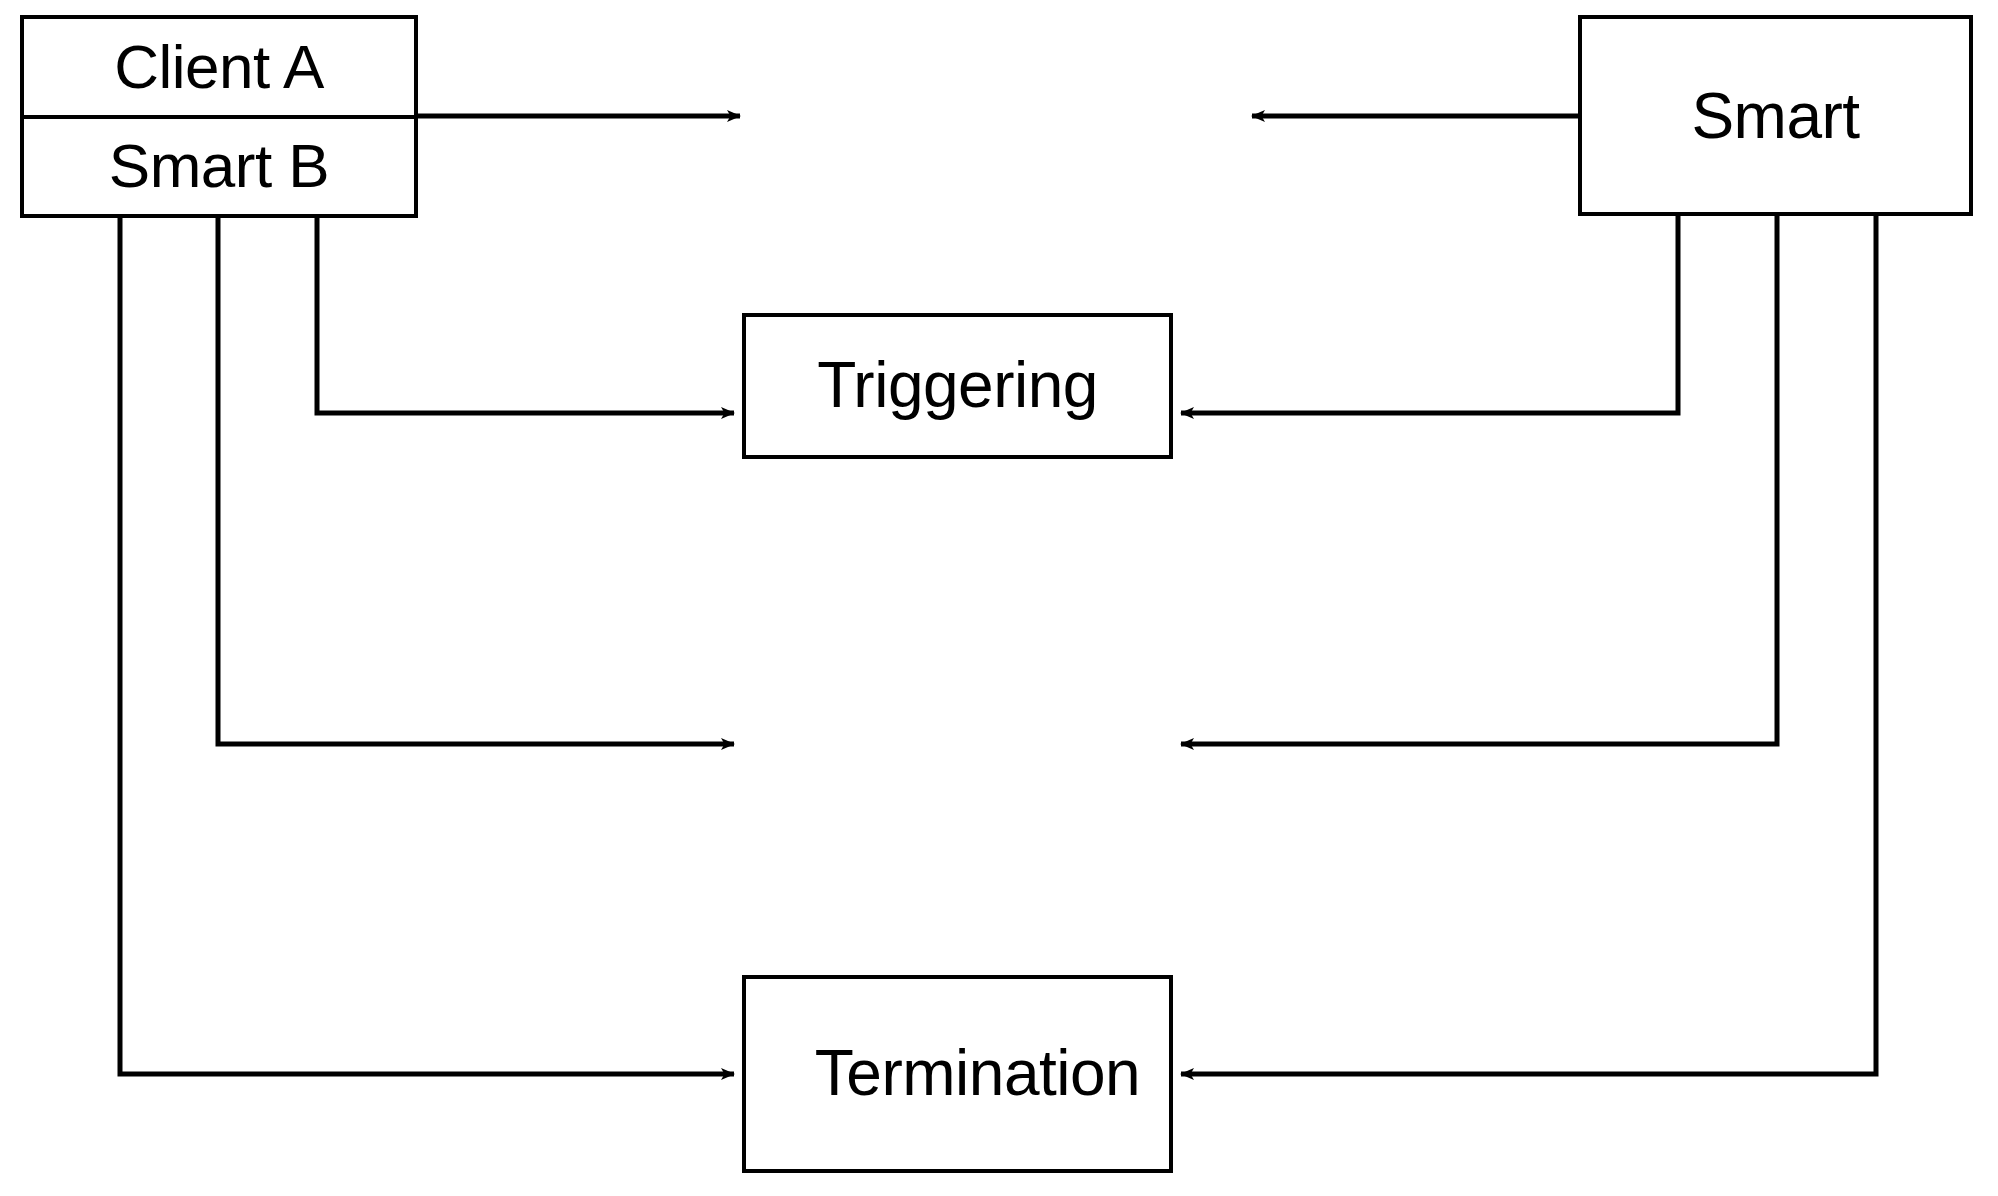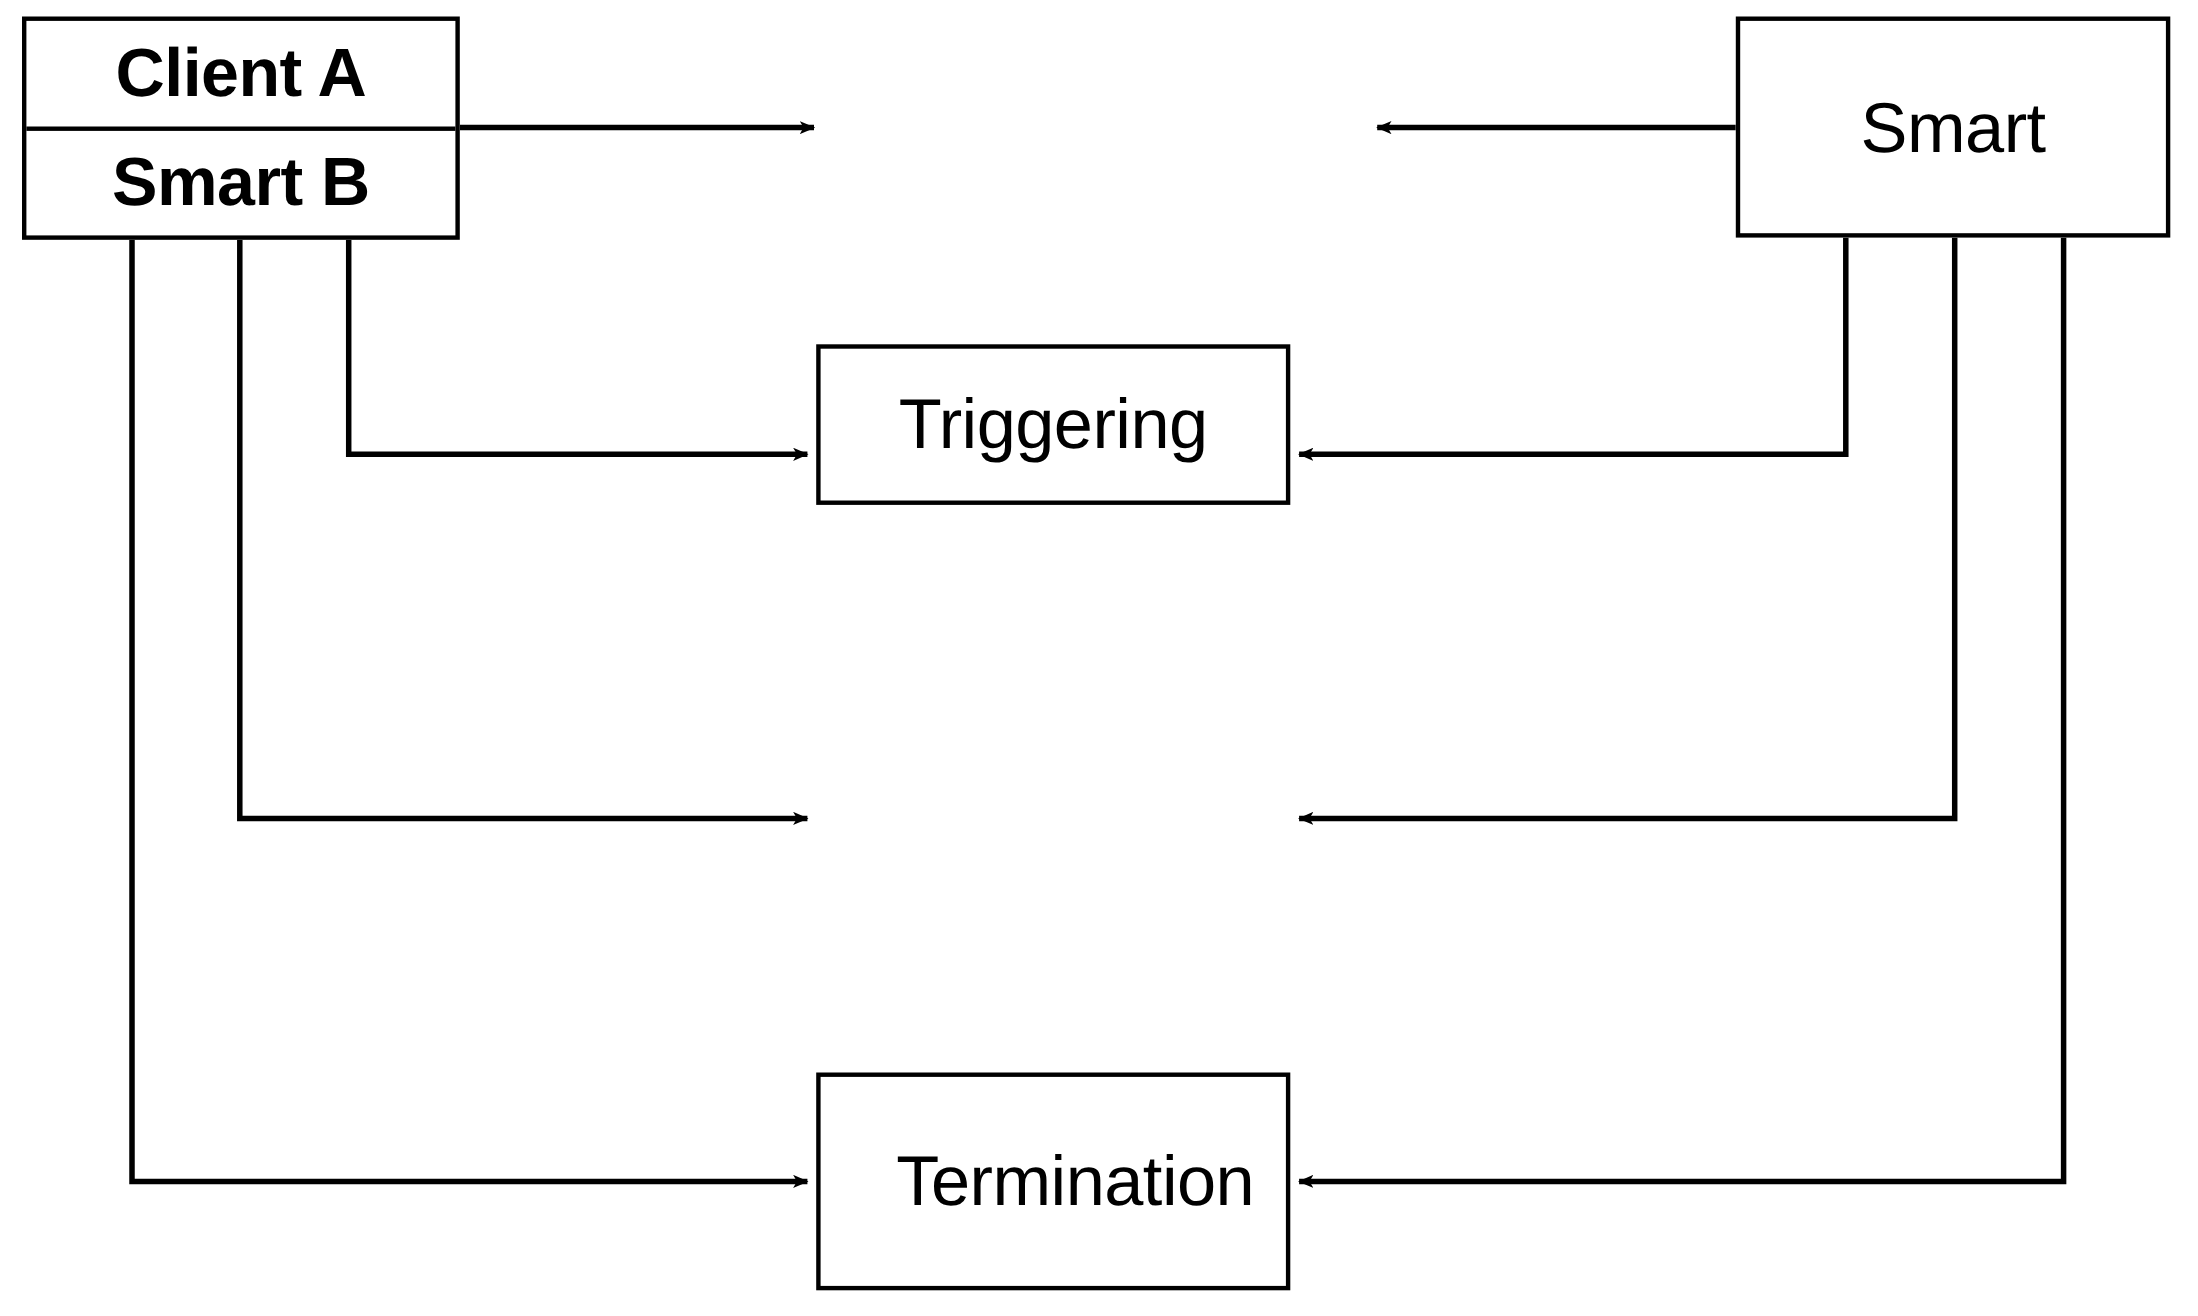--- a/index.html
+++ b/index.html
@@ -42,21 +42,20 @@
   }
   .split-box {
     justify-content: flex-start;
   }
   .split-cell {
     width: 100%;
     flex: 1 1 0;
     display: flex;
     align-items: center;
     justify-content: center;
-    font-weight: bold;
   }
   .split-divider {
     width: 100%;
     height: 4px;
     background: #000000;
     flex: 0 0 auto;
   }
   .two-line {
     line-height: 1.0;
   }

